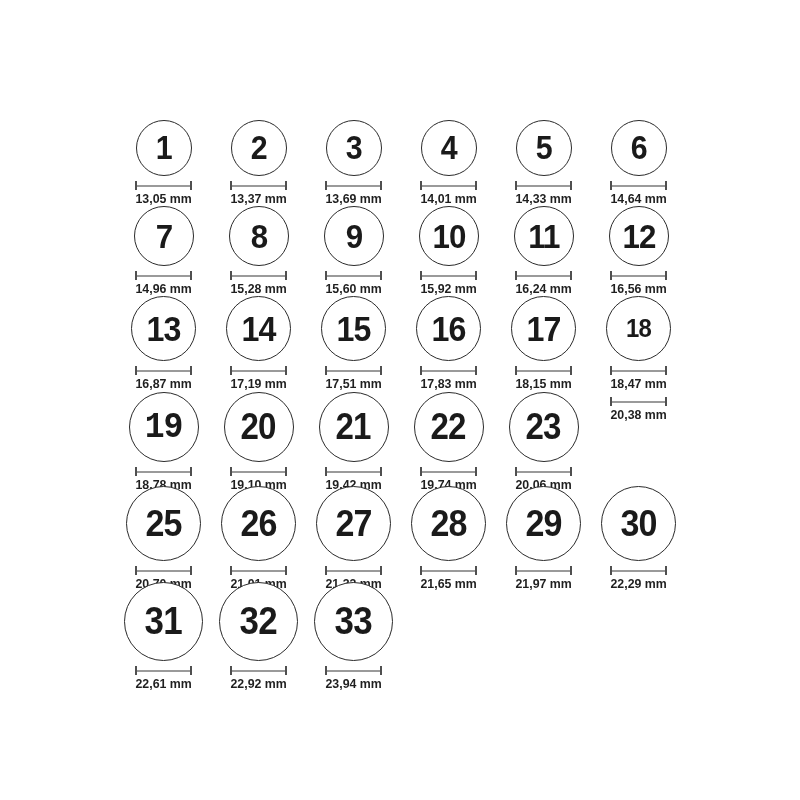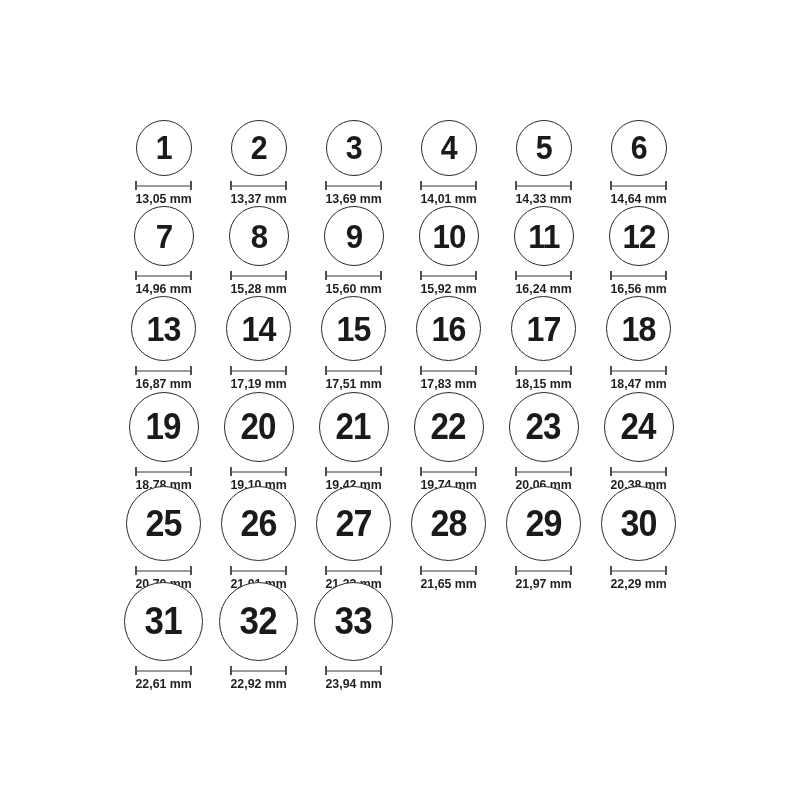--- a/index.html
+++ b/index.html
@@ -196,30 +196,30 @@
         <div class="label">17,83 mm</div>
       </div>
       <div class="cell">
         <div class="circle" style="width: 65px; height: 65px; font-size: 35px;">
           <span class="num">17</span>
         </div>
         <div class="measure"></div>
         <div class="label">18,15 mm</div>
       </div>
       <div class="cell">
-        <div class="circle" style="width: 65px; height: 65px; font-size: 35px;">
+        <div class="circle" style="width: 65px; height: 65px; font-size: 26px;">
           <span class="num">18</span>
         </div>
         <div class="measure"></div>
         <div class="label">18,47 mm</div>
       </div>
     </div>
     <div class="row" style="top: 392px;">
       <div class="cell">
-        <div class="circle" style="width: 70px; height: 70px; font-size: 36px;">
+        <div class="circle" style="width: 70px; height: 70px; font-size: 36px; font-family: Liberation Mono, monospace;">
           <span class="num">19</span>
         </div>
         <div class="measure"></div>
         <div class="label">18,78 mm</div>
       </div>
       <div class="cell">
         <div class="circle" style="width: 70px; height: 70px; font-size: 36px;">
           <span class="num">20</span>
         </div>
         <div class="measure"></div>
@@ -240,23 +240,20 @@
         <div class="label">19,74 mm</div>
       </div>
       <div class="cell">
         <div class="circle" style="width: 70px; height: 70px; font-size: 36px; align-items: center;">
           <span class="num">23</span>
         </div>
         <div class="measure"></div>
         <div class="label">20,06 mm</div>
       </div>
       <div class="cell">
-        <div class="circle" style="width: 70px; height: 70px; font-size: 36px;">
-          <span class="num">24</span>
-        </div>
         <div class="measure"></div>
         <div class="label">20,38 mm</div>
       </div>
     </div>
     <div class="row" style="top: 486px;">
       <div class="cell">
         <div class="circle" style="width: 75px; height: 75px; font-size: 37px;">
           <span class="num">25</span>
         </div>
         <div class="measure"></div>

